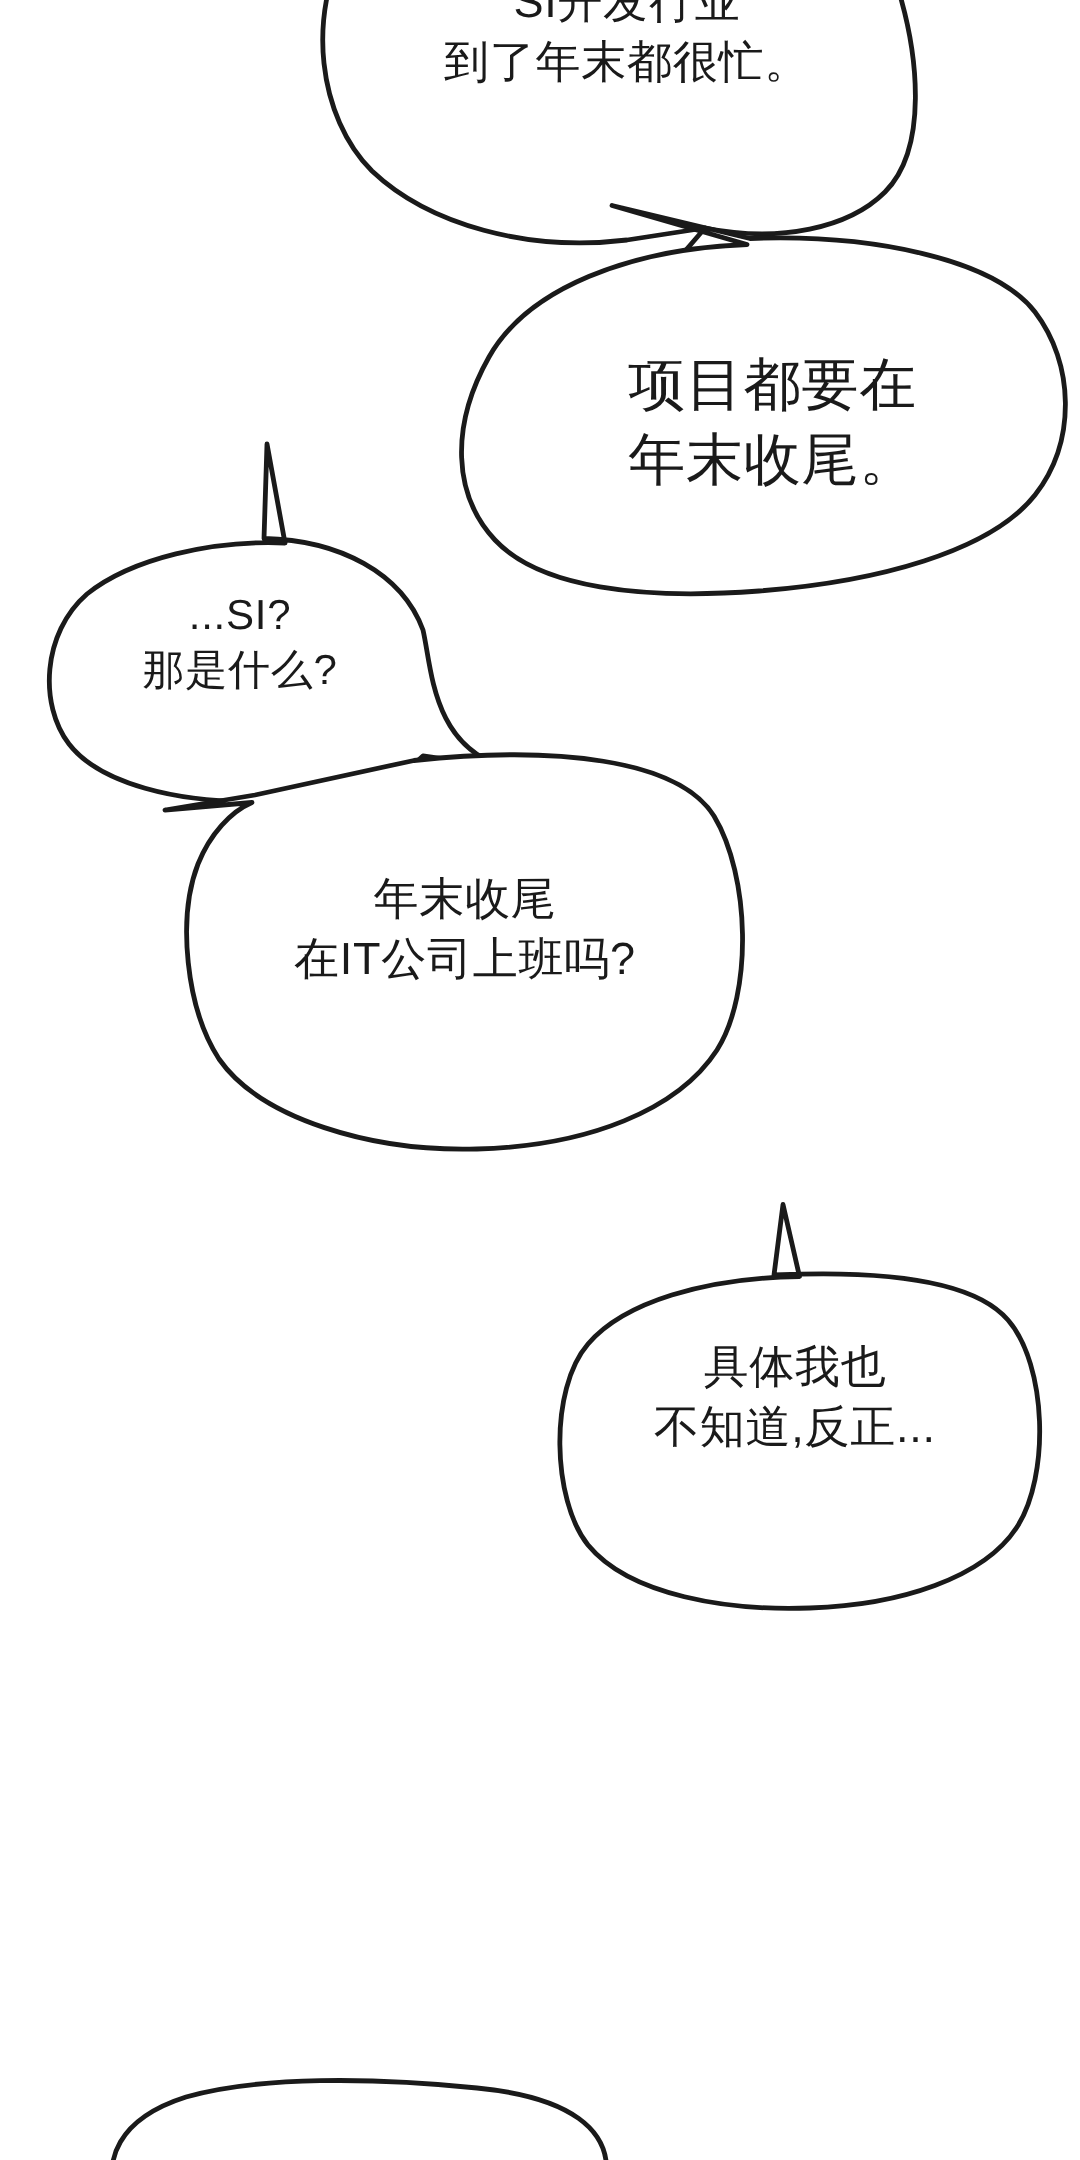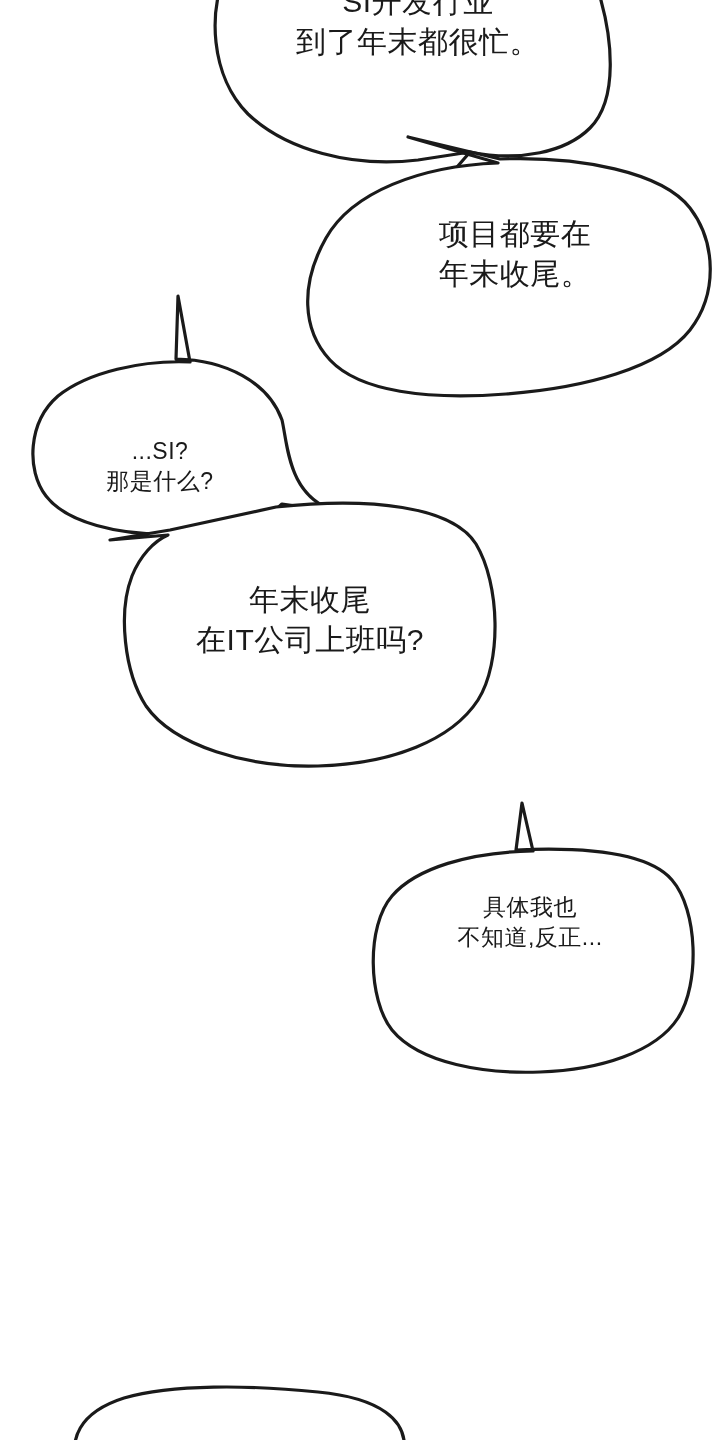--- a/index.html
+++ b/index.html
@@ -42,35 +42,34 @@
     line-height: 1.32;
     white-space: pre-line;
     letter-spacing: 0.5px;
     pointer-events: none;
   }
   #txt-1 {
     left: 228px; top: -18px; width: 380px;
     font-size: 30px;
   }
   #txt-2 {
-    left: 340px; top: 214px; width: 350px;
-    font-size: 30px;
+    left: 340px; top: 232px; width: 350px;
+    font-size: 38px;
   }
   #txt-3 {
     left: 40px; top: 392px; width: 240px;
-    font-size: 23px;
-    margin-top: 44px;
+    font-size: 28px;
   }
   #txt-4 {
     left: 140px; top: 580px; width: 340px;
     font-size: 30px;
   }
   #txt-5 {
     left: 385px; top: 892px; width: 290px;
-    font-size: 23px;
+    font-size: 30px;
   }
 </style>
 </head>
 <body>
 
 <div id="panel">
 
   <svg id="bubble-layer" viewBox="0 0 720 1440" xmlns="http://www.w3.org/2000/svg">
 
     <path class="bubble-path" d="M 232 -40

